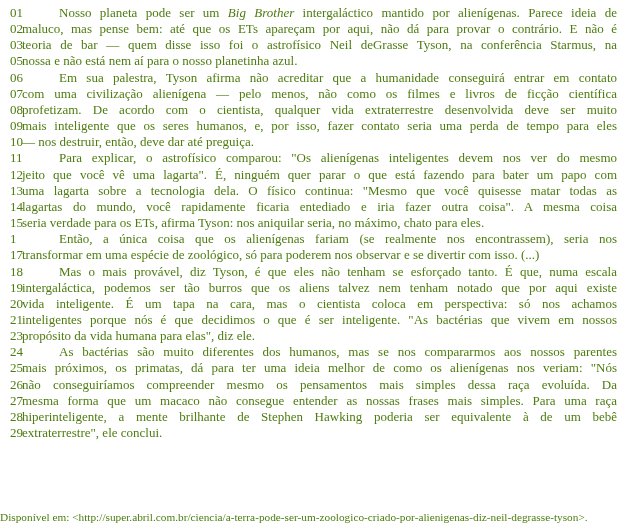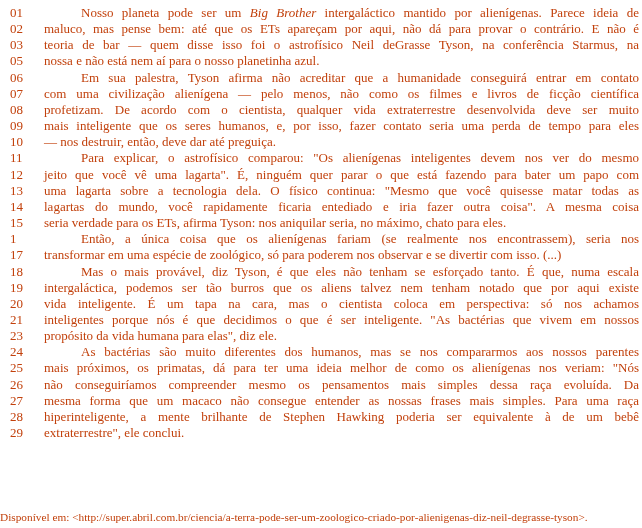--- a/index.html
+++ b/index.html
@@ -5,42 +5,42 @@
   html, body {
     margin: 0;
     padding: 0;
     background: #ffffff;
   }
   .page {
     position: relative;
     width: 642px;
     height: 528px;
     background: #ffffff;
-    color: #c2410c;
+    color: #4d7c0f;
     font-family: "Liberation Serif", "DejaVu Serif", serif;
     overflow: hidden;
   }
   .text-body {
     position: absolute;
     top: 5px;
     left: 0;
     width: 642px;
     font-size: 13px;
     line-height: 16.15px;
   }
   .line {
     position: relative;
   }
   .num {
     position: absolute;
     left: 10px;
     top: 0;
   }
   .txt {
-    margin-left: 44px;
+    margin-left: 22px;
     width: 595px;
   }
   .indent .txt {
     text-indent: 37px;
   }
   .just .txt {
     text-align: justify;
     text-align-last: justify;
   }
   .source {

